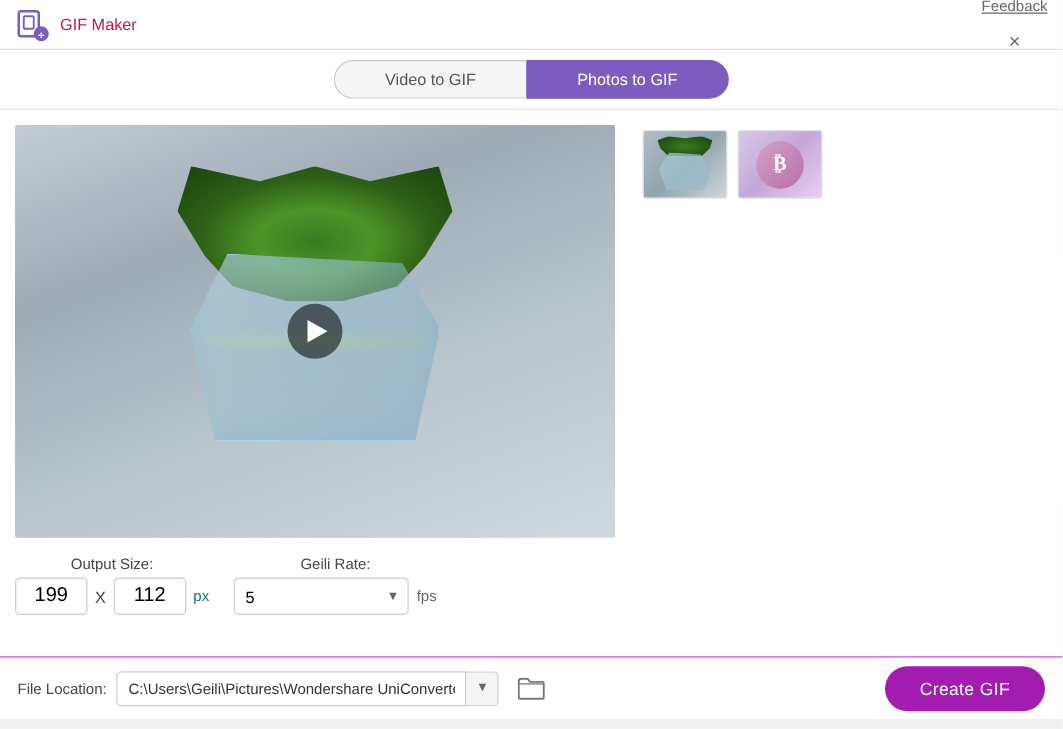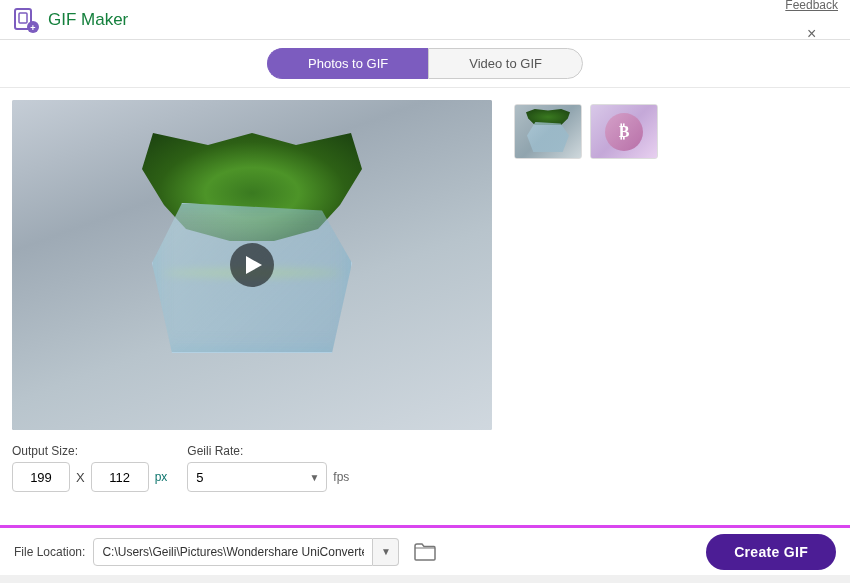--- a/index.html
+++ b/index.html
@@ -26,23 +26,23 @@
     .title-bar-left {
       display: flex;
       align-items: center;
       gap: 8px;
     }
     .app-icon {
       width: 28px;
       height: 28px;
     }
     .app-title {
-      font-size: 17px;
+      font-size: 13px;
       font-weight: 500;
-      color: #15803d;
+      color: #be185d;
     }
     .title-bar-right {
       display: flex;
       align-items: center;
       gap: 14px;
       flex-direction: column;
     }
     .feedback-link {
       font-size: 12px;
       color: #666;
@@ -191,38 +191,39 @@
     .controls-row {
       display: flex;
       align-items: flex-end;
       gap: 20px;
       padding: 4px 0 0 0;
     }
     .control-group {
       display: flex;
       flex-direction: column;
       gap: 4px;
+      align-items: center;
     }
     .control-label {
       font-size: 12px;
       color: #444;
       font-weight: 500;
     }
     .size-inputs {
       display: flex;
       align-items: center;
       gap: 6px;
     }
     .size-input {
       width: 58px;
       height: 30px;
       border: 1px solid #ccc;
       border-radius: 4px;
       padding: 0 6px;
-      font-size: 13px;
+      font-size: 16px;
       text-align: center;
       outline: none;
     }
     .px-label {
       font-size: 12px;
       color: #0f766e;
     }
     .x-label {
       font-size: 13px;
       color: #444;
@@ -260,21 +261,21 @@
       font-size: 12px;
       color: #666;
     }
 
     
     .file-location-bar {
       display: flex;
       align-items: center;
       justify-content: space-between;
       background: #fff;
-      border-top: 3px solid #d946ef;
+      border-top: 1px solid #d946ef;
       padding: 0 14px;
       height: 50px;
       position: absolute;
       bottom: 0;
       left: 0;
       right: 0;
     }
     .file-location-left {
       display: flex;
       align-items: center;
@@ -318,28 +319,28 @@
       width: 28px;
       height: 28px;
       cursor: pointer;
       display: flex;
       align-items: center;
       justify-content: center;
       margin-left: 4px;
     }
 
     .create-gif-btn {
-      background: #4c1d95;
+      background: #a21caf;
       color: #fff;
       border: none;
       border-radius: 20px;
       padding: 10px 28px;
       font-size: 14px;
       cursor: pointer;
-      font-weight: 700;
+      font-weight: 400;
       letter-spacing: 0.3px;
     }
 
     
     .right-panel {
       flex: 1;
       display: flex;
       flex-direction: column;
       gap: 8px;
       padding-top: 4px;
@@ -402,22 +403,22 @@
     </svg>
     <span class="app-title">GIF Maker</span>
   </div>
   <div class="title-bar-right">
     <span class="feedback-link">Feedback</span>
     <span class="close-btn">×</span>
   </div>
 </div>
 
 <div class="tab-bar">
+  <div class="tab">Video to GIF</div>
   <div class="tab active">Photos to GIF</div>
-  <div class="tab">Video to GIF</div>
 </div>
 
 <div class="main-content" style="position:relative; height: 487px;">
 
   <div class="preview-area">
 
     <div class="video-preview">
       <div class="video-content">
 
         <div style="position:absolute;inset:0;background:linear-gradient(160deg,#c5cdd6 0%,#9eaab5 30%,#b8c4cc 60%,#d0d8df 100%);"></div>

